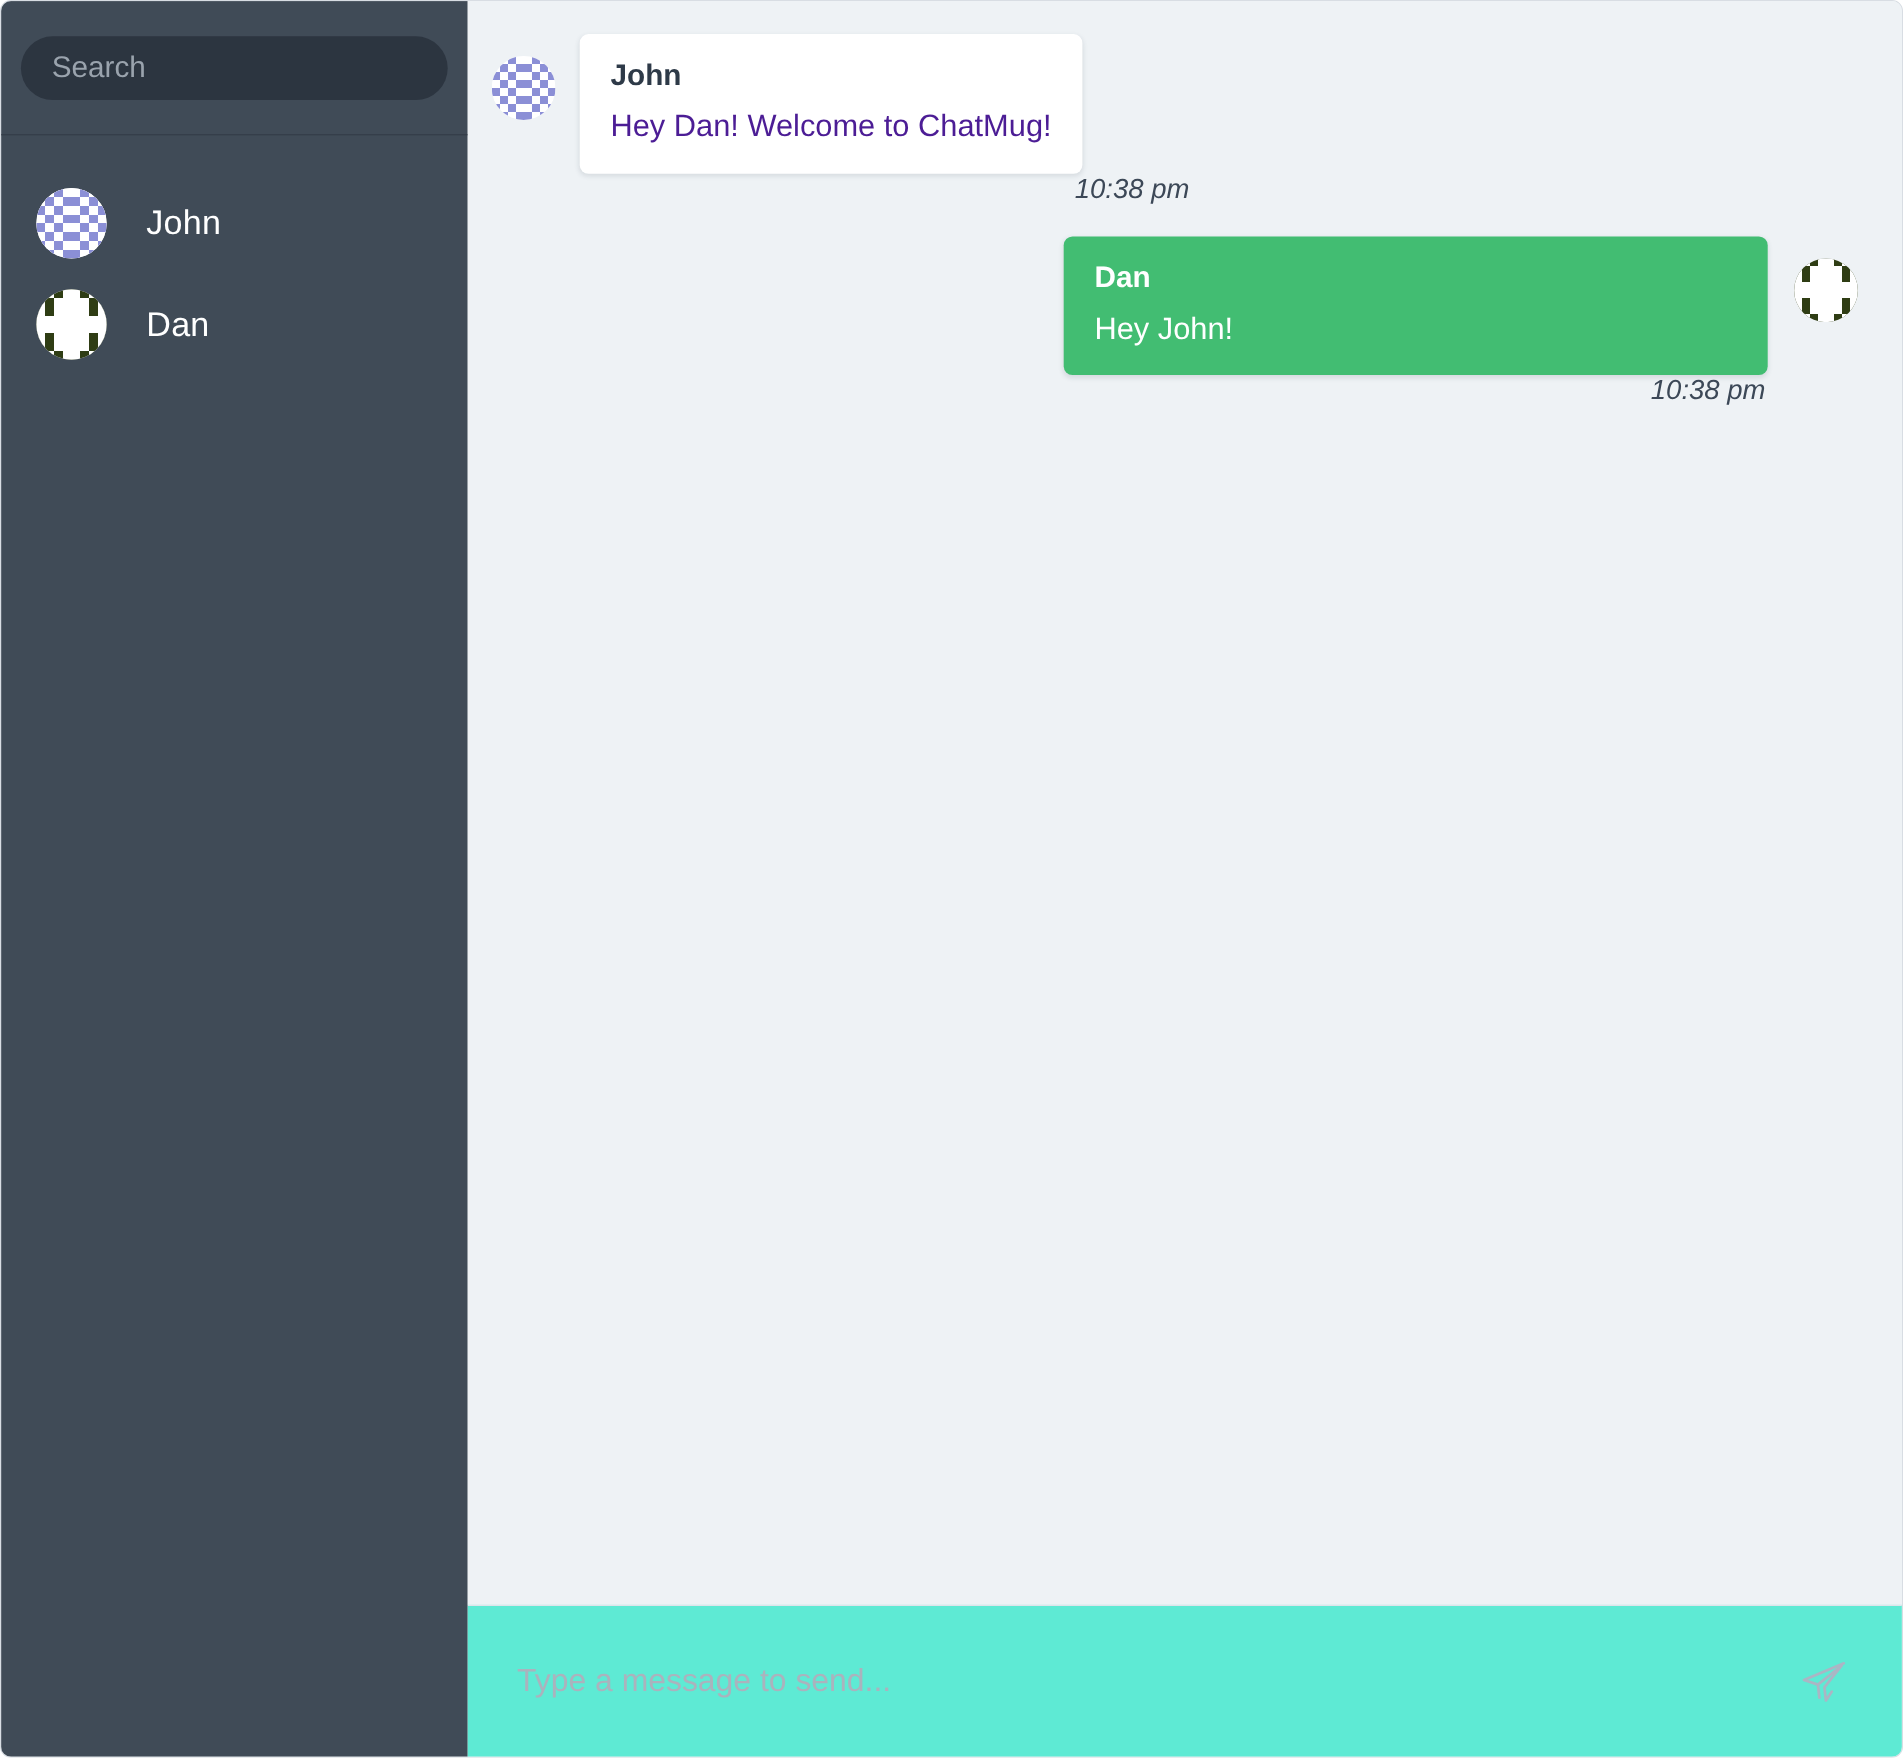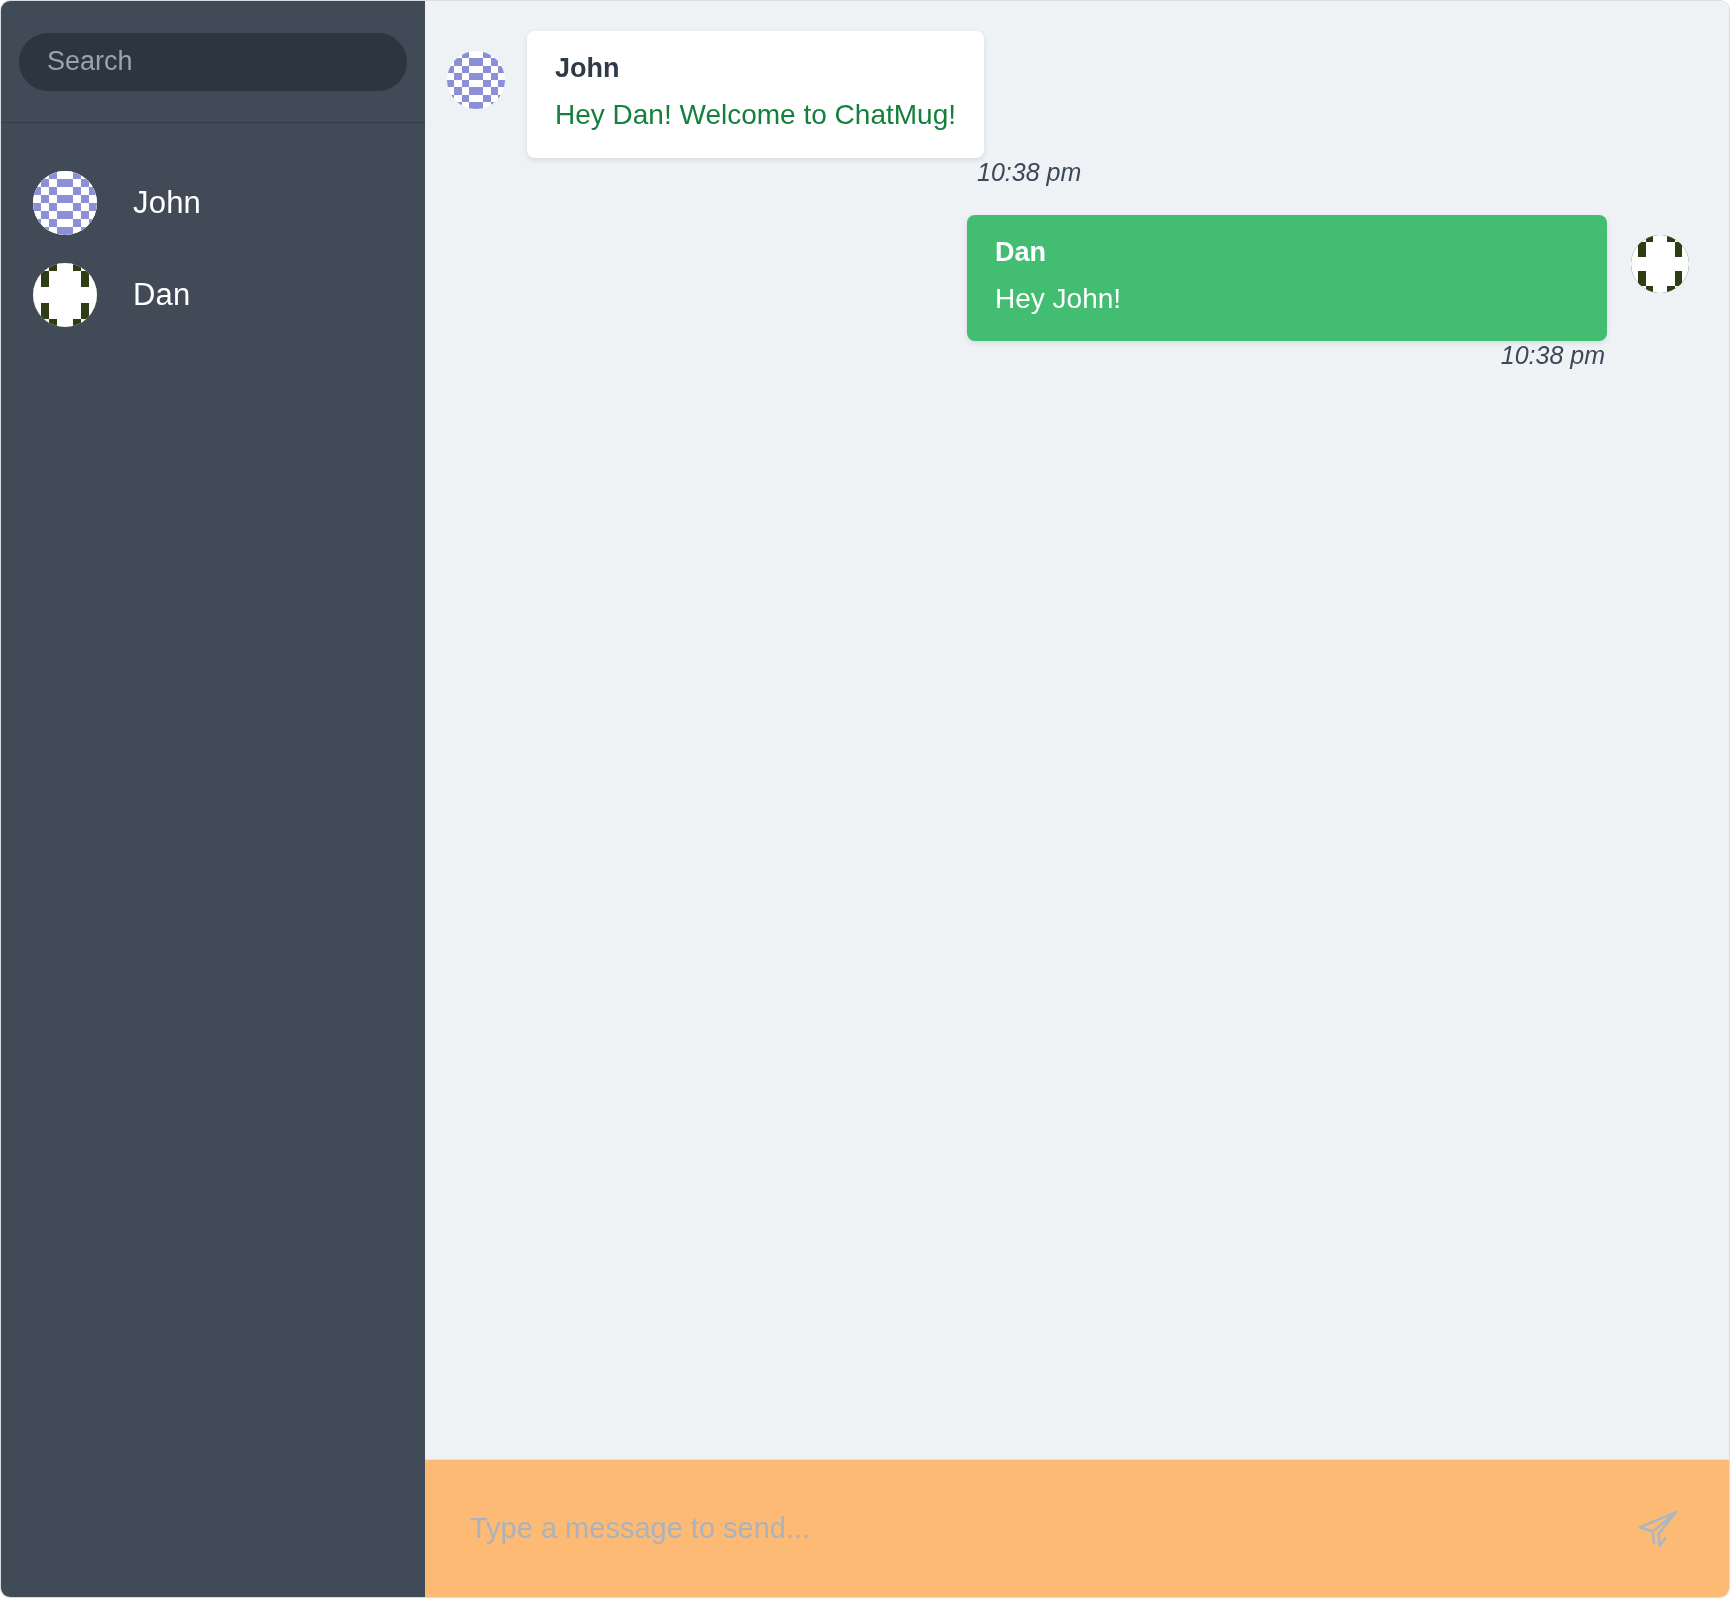--- a/index.html
+++ b/index.html
@@ -158,37 +158,37 @@
 
   .bubble-author {
     font-size: 27px;
     font-weight: bold;
     margin-bottom: 14px;
   }
   .bubble.incoming .bubble-author { color: #2e3a48; }
   .bubble.outgoing .bubble-author { color: #ffffff; }
 
   .bubble-text { font-size: 28px; line-height: 1.2; }
-  .bubble.incoming .bubble-text { color: #15803d; }
+  .bubble.incoming .bubble-text { color: #4c1d95; }
   .bubble.outgoing .bubble-text { color: #ffffff; }
 
   .timestamp {
     font-size: 25px;
     font-style: italic;
     color: #3c4857;
     margin-bottom: 28px;
   }
   .timestamp.left-msg  { padding-left: 530px; }
   .timestamp.right-msg { text-align: right; padding-right: 84px; }
 
   
   .composer {
     height: 138px;
     min-height: 138px;
-    background: #fdba74;
+    background: #5eead4;
     border-top: 1px solid #dfe4ea;
     display: flex;
     align-items: center;
     padding: 0 40px 0 45px;
   }
 
   .composer-input {
     flex: 1;
     border: none;
     outline: none;

